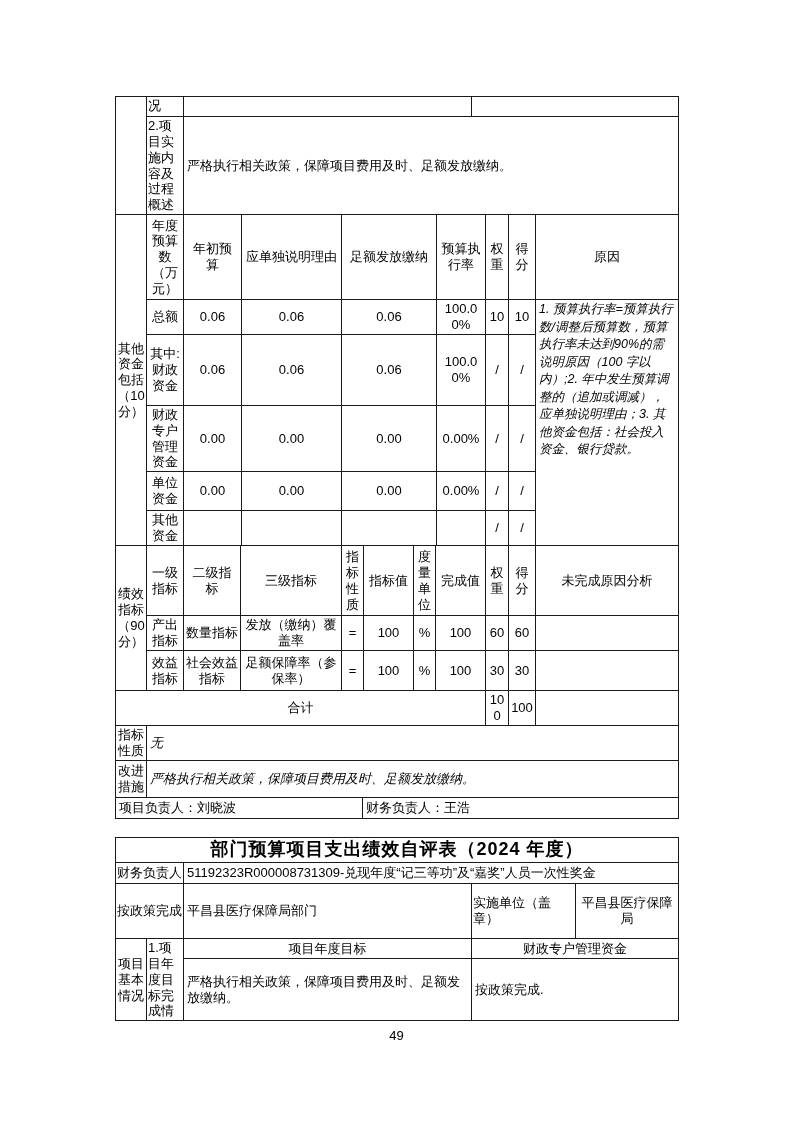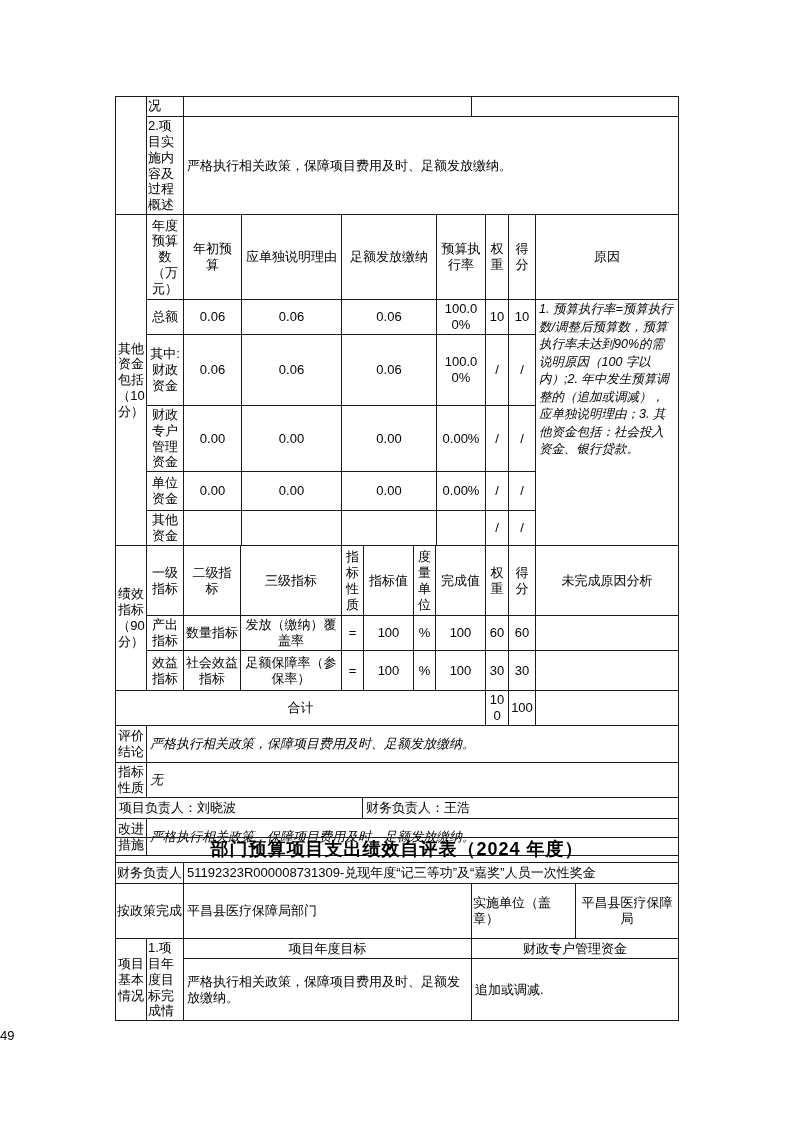--- a/index.html
+++ b/index.html
@@ -20,21 +20,21 @@
   .l  { text-align:left; }
   .vt { vertical-align:top; }
   .it { font-style:italic; }
   .tight { padding:1px 1px; }
   .reason { font-style:italic; font-size:12.5px; line-height:1.4; }
   .title-cell {
     font-size:18px; font-weight:bold; text-align:center; letter-spacing:1px;
   }
   .footer {
     position:absolute; left:0; top:1028px; width:100%;
-    text-align:left; font-size:13px;
+    text-align:center; font-size:13px;
   }
 </style>
 </head>
 <body>
 
 <div class="page">
 
   <div class="tblwrap" style="top:96px;">
 
     <table class="first">
@@ -192,35 +192,31 @@
     </tbody>
       </table>
 
     <table>
       <colgroup>
           <col style="width:31px">
           <col style="width:216px">
           <col style="width:316px">
         </colgroup>
       <tbody>
-          <tr style="height:37px">
-        <td class="c tight">评价结论</td>
-        <td colspan="2" class="l it">严格执行相关政策，保障项目费用及时、足额发放缴纳。</td>
-      </tr>
       <tr style="height:35px">
         <td class="c tight">指标性质</td>
         <td colspan="2" class="l it">无</td>
       </tr>
+      <tr style="height:37px">
+        <td class="c tight">改进措施</td>
+        <td colspan="2" class="l it">严格执行相关政策，保障项目费用及时、足额发放缴纳。</td>
+      </tr>
       <tr style="height:21px">
         <td colspan="2" class="l">项目负责人：刘晓波</td>
         <td class="l">财务负责人：王浩</td>
-      </tr>
-      <tr style="height:37px">
-        <td class="c tight">改进措施</td>
-        <td colspan="2" class="l it">严格执行相关政策，保障项目费用及时、足额发放缴纳。</td>
       </tr>
     </tbody>
       </table>
   </div>
 
   <div class="tblwrap" style="top:837px;">
     <table class="first">
       <colgroup>
         <col style="width:31px">
           <col style="width:37px">
@@ -243,21 +239,21 @@
         <td class="c tight">平昌县医疗保障局</td>
       </tr>
       <tr style="height:20px">
         <td rowspan="2" class="c tight">项目基本情况</td>
         <td rowspan="2" class="l vt tight">1.项目年度目标完成情</td>
         <td class="c">项目年度目标</td>
         <td colspan="2" class="c">财政专户管理资金</td>
       </tr>
       <tr style="height:62px">
         <td class="l">严格执行相关政策，保障项目费用及时、足额发放缴纳。</td>
-        <td colspan="2" class="l">追加或调减.</td>
+        <td colspan="2" class="l">按政策完成.</td>
       </tr>
     </tbody>
       </table>
   </div>
 
   <div class="footer">49</div>
 
 </div>
 
 </body></html>

